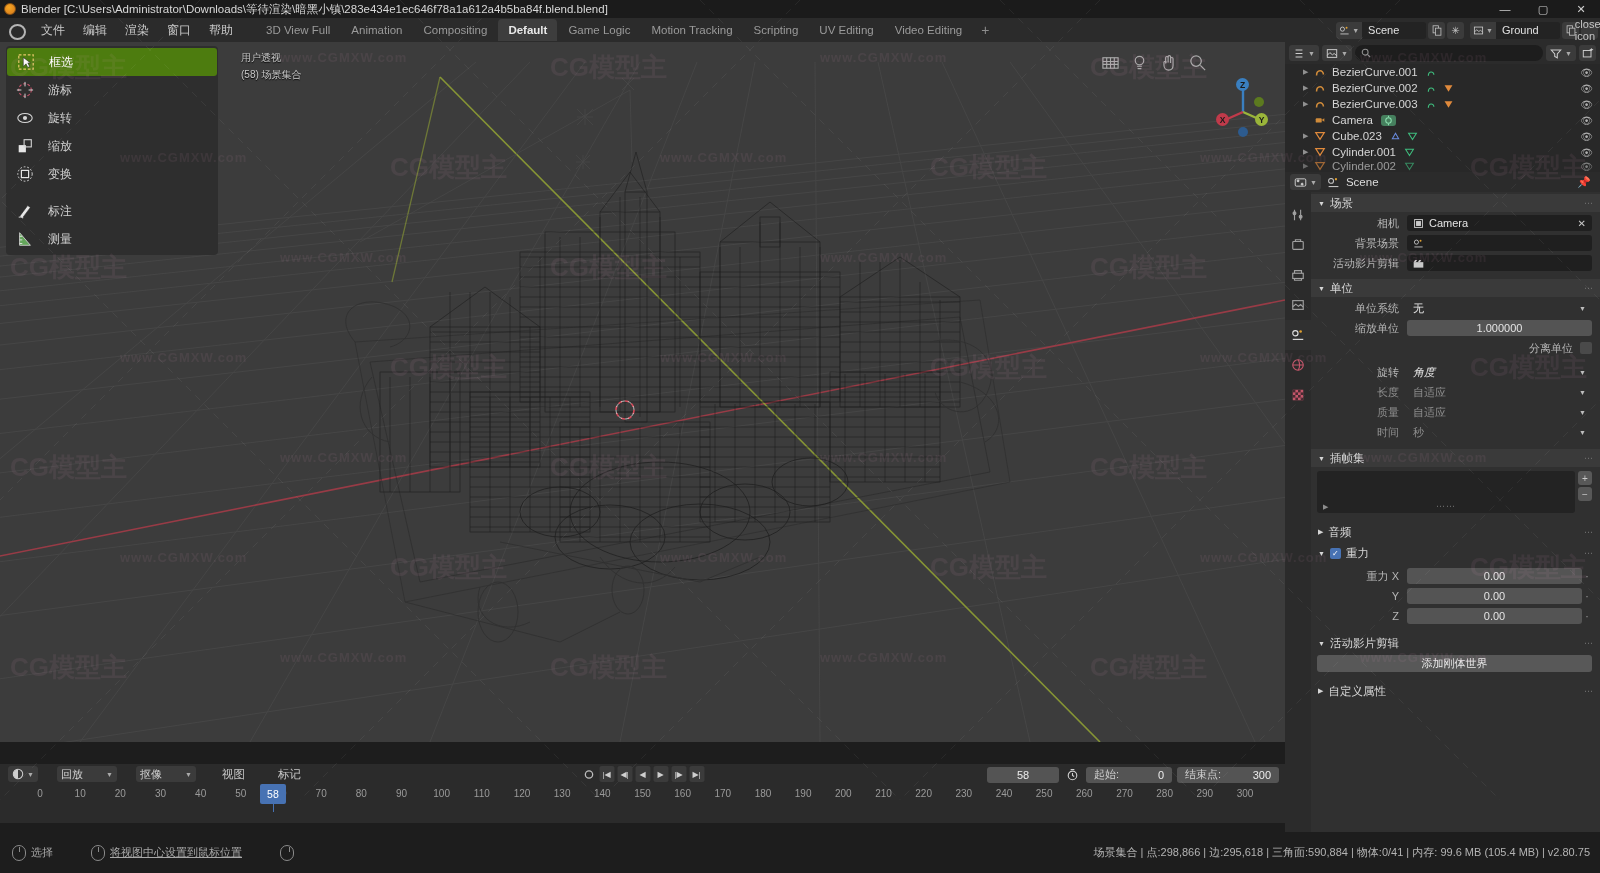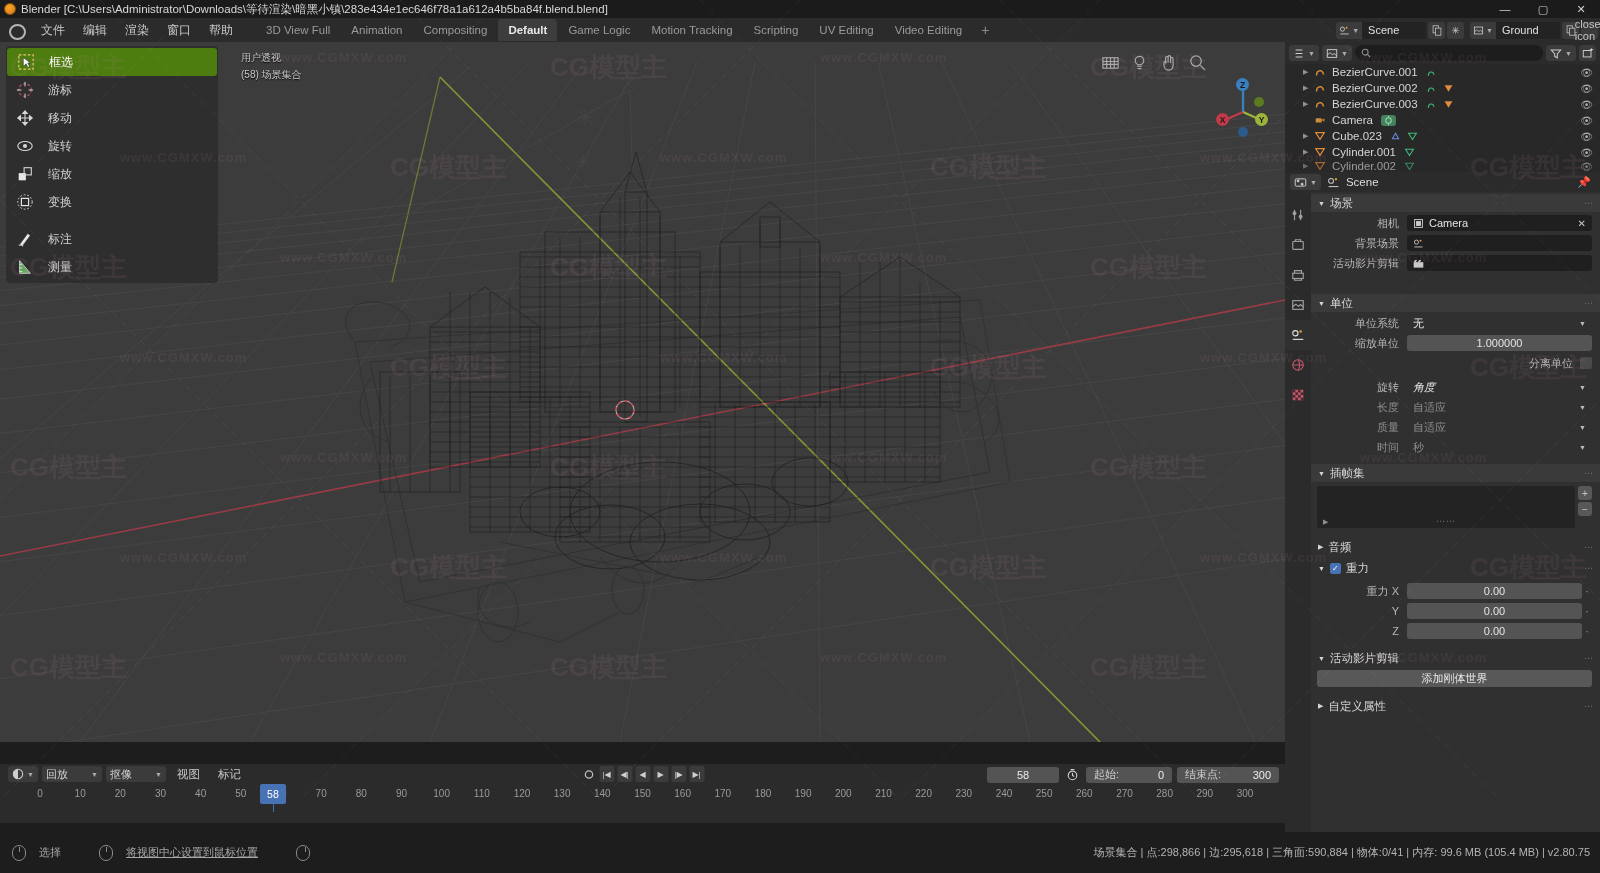--- a/index.html
+++ b/index.html
@@ -125,21 +125,21 @@
     padding-bottom:2px; letter-spacing:1px; }
   .listbox .tri { position:absolute; left:6px; bottom:2px; font-size:7px; color:#8d8d8d;}
   .chk { width:11px; height:11px; border-radius:2px; background:#4772b3;
     display:flex; align-items:center; justify-content:center; color:#fff;
     font-size:8px; }
   .dot-anim { width:10px; text-align:center; color:#8e8e8e; font-size:12px; }
 
   
   #timeline { position:absolute; left:0; top:764px; width:1285px; height:59px;
     background:#2b2b2b; }
-  #tl-head { height:20px; display:flex; align-items:center; padding-left:8px; gap:4px;}
+  #tl-head { height:20px; display:flex; align-items:center; padding-left:8px; gap:19px;}
   #tl-ctr { position:absolute; left:50%; transform:translateX(-50%); top:0; height:20px;
     display:flex; align-items:center; gap:3px; }
   .tbtn { width:15px; height:16px; display:flex; align-items:center;
     justify-content:center; font-size:8px; color:#cfcfcf; background:#3b3b3b;
     border-radius:2px; }
   #tl-right { position:absolute; right:6px; top:2px; height:17px; display:flex;
     gap:5px; align-items:center; }
   .numfld { height:16px; background:#545454; border-radius:3px; display:flex;
     align-items:center; justify-content:center; font-size:11px; color:#ececec;
     padding:0 8px; gap:6px; }
@@ -149,21 +149,21 @@
   #playhead { position:absolute; top:20px; height:20px; width:26px;
     background:#4772b3; border-radius:2px; color:#fff; font-size:10.5px;
     display:flex; align-items:center; justify-content:center; }
   #playhead-line { position:absolute; top:40px; width:1px; height:8px;
     background:#4772b3; }
 
   
   #status { position:absolute; left:0; top:832px; width:1600px; height:41px;
     background:#1d1d1d; display:flex; align-items:center; font-size:11px;
     color:#a8a8a8; }
-  #status .seg { display:flex; align-items:center; gap:13px; }
+  #status .seg { display:flex; align-items:center; gap:5px; }
   #status .mouse { width:14px; height:16px; border:1px solid #8a8a8a;
     border-radius:7px; position:relative; }
   #status .mouse i { position:absolute; left:50%; top:1px; width:1px; height:5px;
     background:#8a8a8a; }
   #status-right { margin-left:auto; margin-right:10px; color:#b3b3b3; }
 
   
   .wm { position:absolute; pointer-events:none; font-weight:bold; opacity:.07;
     color:#f9a8d4; white-space:nowrap; }
   .wm.big { font-size:26px; }
@@ -395,32 +395,20 @@
       <span class="ic">
         <svg width="18" height="18" viewBox="0 0 20 20">
             <circle cx="10" cy="10" r="7" fill="none" stroke="#c9536b" stroke-width="1.2" stroke-dasharray="3 2"></circle>
             <path d="M10 1v5 M10 14v5 M1 10h5 M14 10h5" stroke="#d6d6d6" stroke-width="1.1"></path>
           </svg>
       </span>
       <span>游标</span>
     </div>
     <div class="tool">
       <span class="ic">
-        <svg width="18" height="18" viewBox="0 0 20 20" stroke="#d6d6d6" stroke-width="1.2" fill="none">
-            <path d="M10 3v14 M3 10h14"></path>
-            <path d="M10 2l-2.5 3h5z" fill="#d6d6d6"></path>
-            <path d="M10 18l-2.5-3h5z" fill="#d6d6d6"></path>
-            <path d="M2 10l3-2.5v5z" fill="#d6d6d6"></path>
-            <path d="M18 10l-3-2.5v5z" fill="#d6d6d6"></path>
-          </svg>
-      </span>
-      <span>移动</span>
-    </div>
-    <div class="tool">
-      <span class="ic">
         <svg width="18" height="18" viewBox="0 0 20 20">
             <ellipse cx="10" cy="10" rx="8" ry="5" fill="none" stroke="#d6d6d6" stroke-width="1.2"></ellipse>
             <circle cx="10" cy="10" r="2.3" fill="#d6d6d6"></circle>
           </svg>
       </span>
       <span>旋转</span>
     </div>
     <div class="tool">
       <span class="ic">
         <svg width="18" height="18" viewBox="0 0 20 20">
@@ -766,21 +754,21 @@
       <span class="lbl">活动影片剪辑</span>
       <span class="fld dark">
         <svg width="11" height="11" viewBox="0 0 16 14">
             <rect x="1" y="5" width="14" height="8" fill="#c9c9c9"></rect>
             <path d="M1 5l2-3h3l-2 3zM7 5l2-3h3l-2 3z" fill="#c9c9c9"></path>
           </svg>
         <span></span>
       </span>
     </div>
 
-    <div class="pnl-hd" style="margin-top:22px;">
+    <div class="pnl-hd" style="margin-top:7px;">
       <span style="font-size:7px;">▼</span>
       <span>单位</span>
       <span class="dots">⋯</span>
     </div>
     <div class="row">
       <span class="lbl">单位系统</span>
       <span class="fld" style="background:transparent;">
         <span>无</span>
         <span class="cv">▼</span>
       </span>

